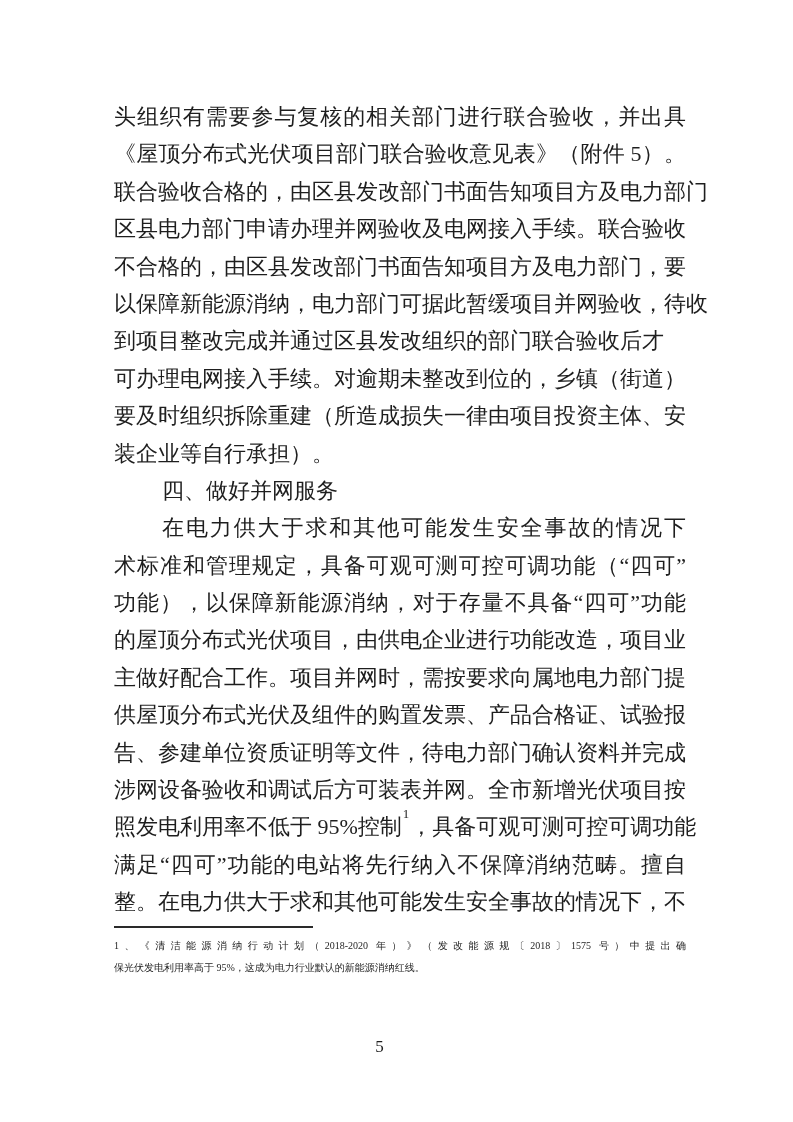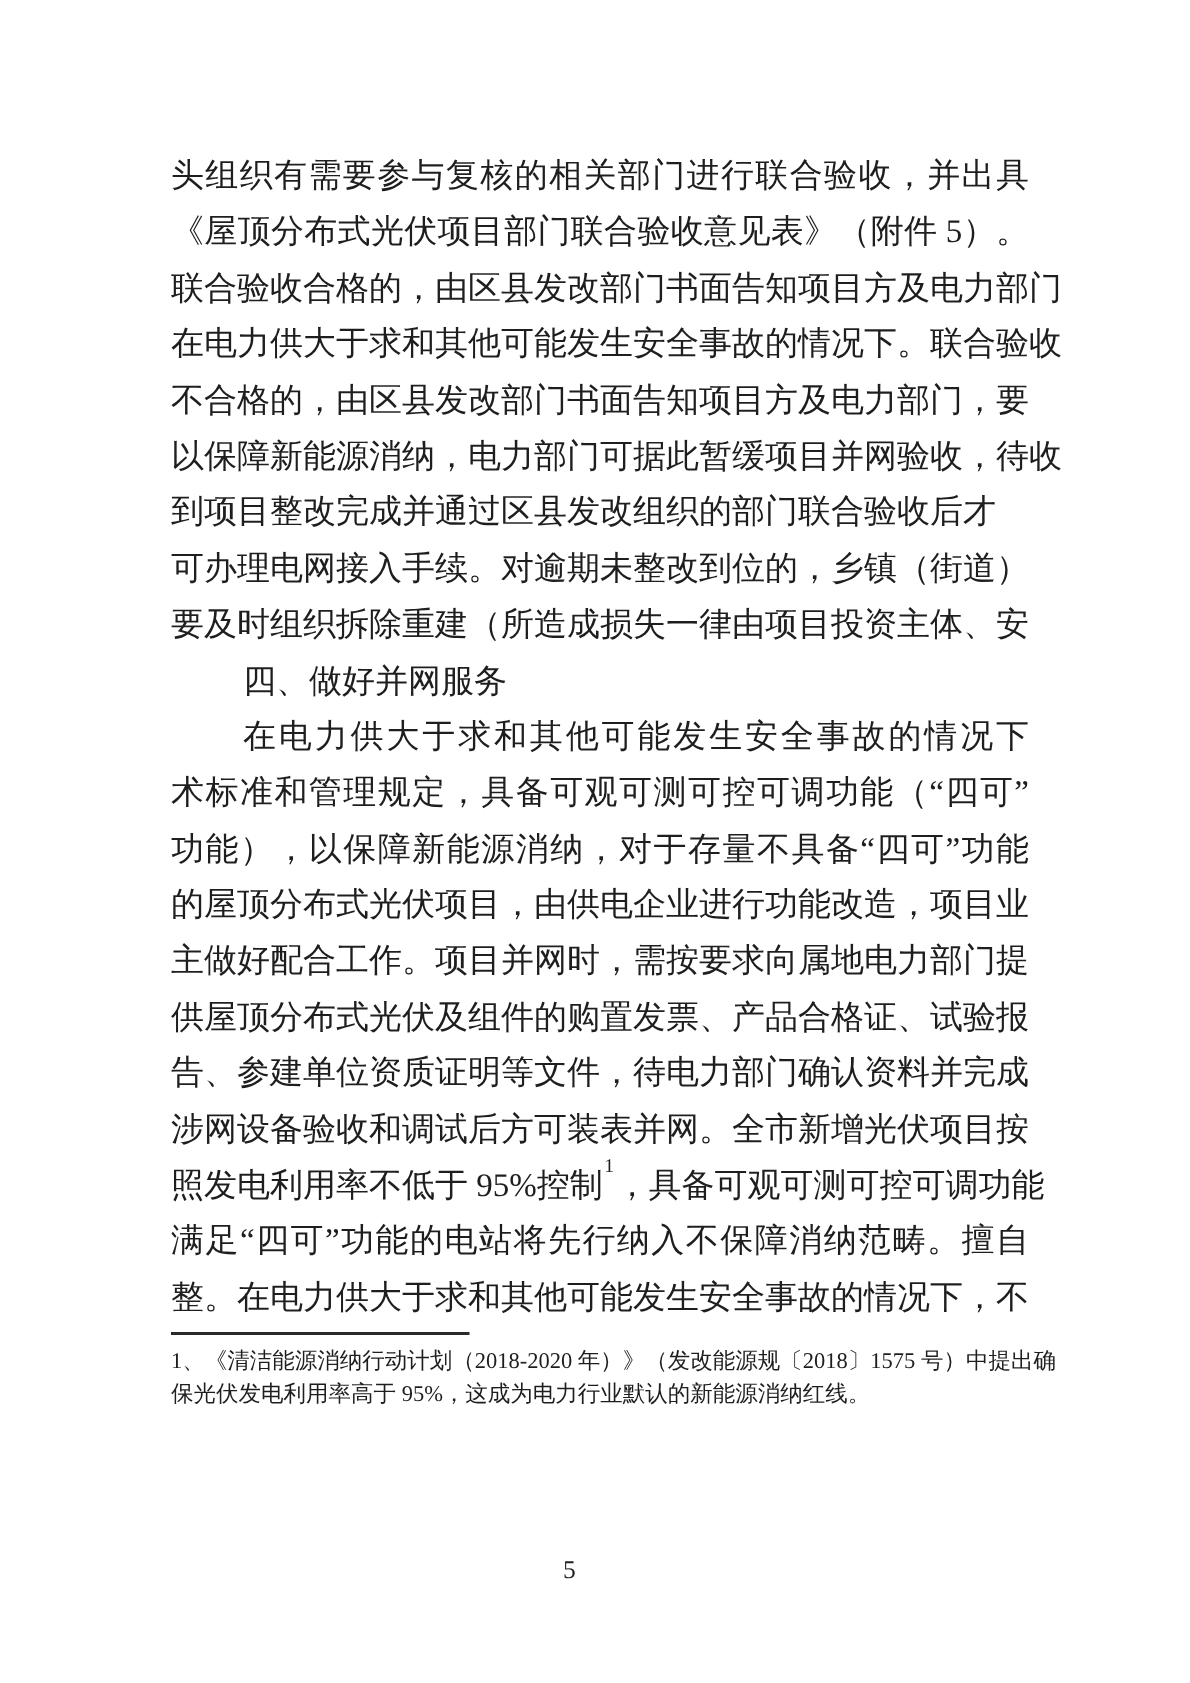--- a/index.html
+++ b/index.html
@@ -47,21 +47,21 @@
   .footnote-block {
     margin-top: 5px;
   }
   .fn-rule {
     width: 199px;
     height: 0;
     border-top: 2px solid #2a2a2a;
     margin: 0 0 7px 0;
   }
   .fn-line {
-    font-size: 15px;
+    font-size: 10px;
     line-height: 22px;
     text-align: justify;
     text-align-last: justify;
     white-space: nowrap;
   }
   .fn-line.nl {
     text-align-last: left;
   }
   .page-number {
     position: absolute;
@@ -76,26 +76,27 @@
 </head>
 <body>
 
 <div class="page">
   <div class="content">
 
     <div>
       <div class="line">头组织有需要参与复核的相关部门进行联合验收，并出具</div>
       <div class="line">《屋顶分布式光伏项目部门联合验收意见表》（附件&nbsp;5）。</div>
       <div class="line">联合验收合格的，由区县发改部门书面告知项目方及电力部门</div>
-      <div class="line">在电力供大于求和其他可能发生安全事故的情况下。联合验收</div>
+      <div class="line">区县电力部门申请办理并网验收及电网接入手续。联合验收</div>
       <div class="line">不合格的，由区县发改部门书面告知项目方及电力部门，要</div>
       <div class="line">以保障新能源消纳，电力部门可据此暂缓项目并网验收，待收</div>
       <div class="line nl">到项目整改完成并通过区县发改组织的部门联合验收后才</div>
       <div class="line">可办理电网接入手续。对逾期未整改到位的，乡镇（街道）</div>
       <div class="line">要及时组织拆除重建（所造成损失一律由项目投资主体、安</div>
+      <div class="line nl">装企业等自行承担）。</div>
     </div>
 
     <div class="line nl ind">四、做好并网服务</div>
 
     <div>
       <div class="line ind">在电力供大于求和其他可能发生安全事故的情况下</div>
       <div class="line">术标准和管理规定，具备可观可测可控可调功能（“四可”</div>
       <div class="line">功能），以保障新能源消纳，对于存量不具备“四可”功能</div>
       <div class="line">的屋顶分布式光伏项目，由供电企业进行功能改造，项目业</div>
       <div class="line">主做好配合工作。项目并网时，需按要求向属地电力部门提</div>

